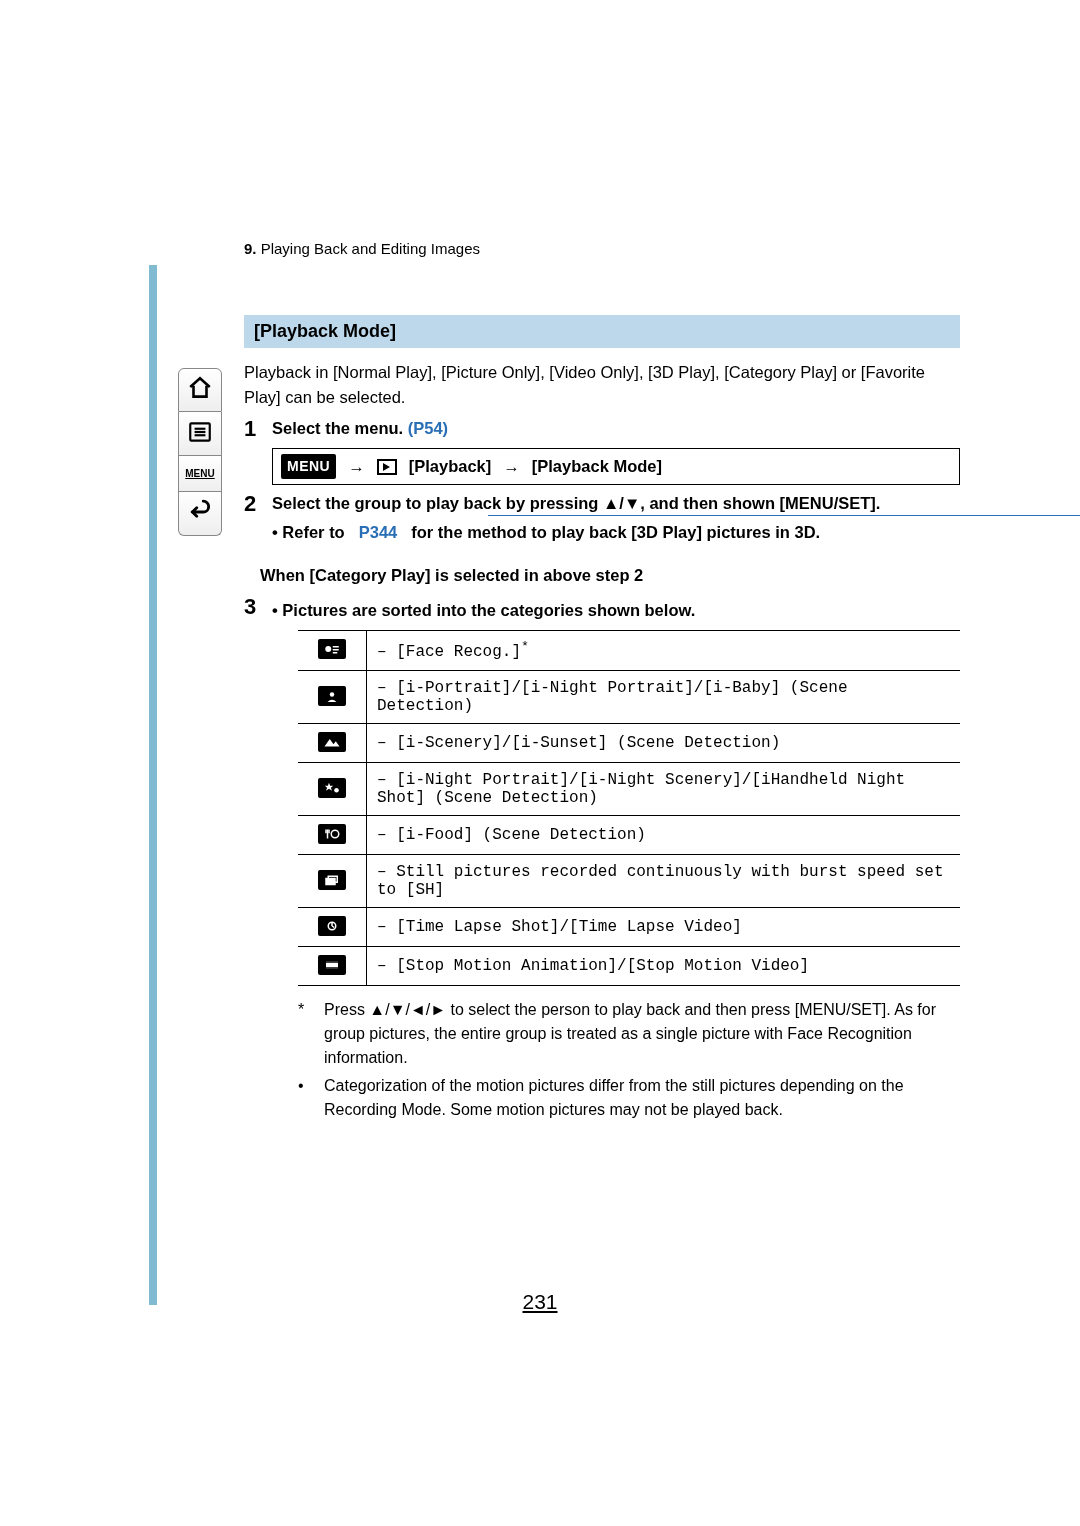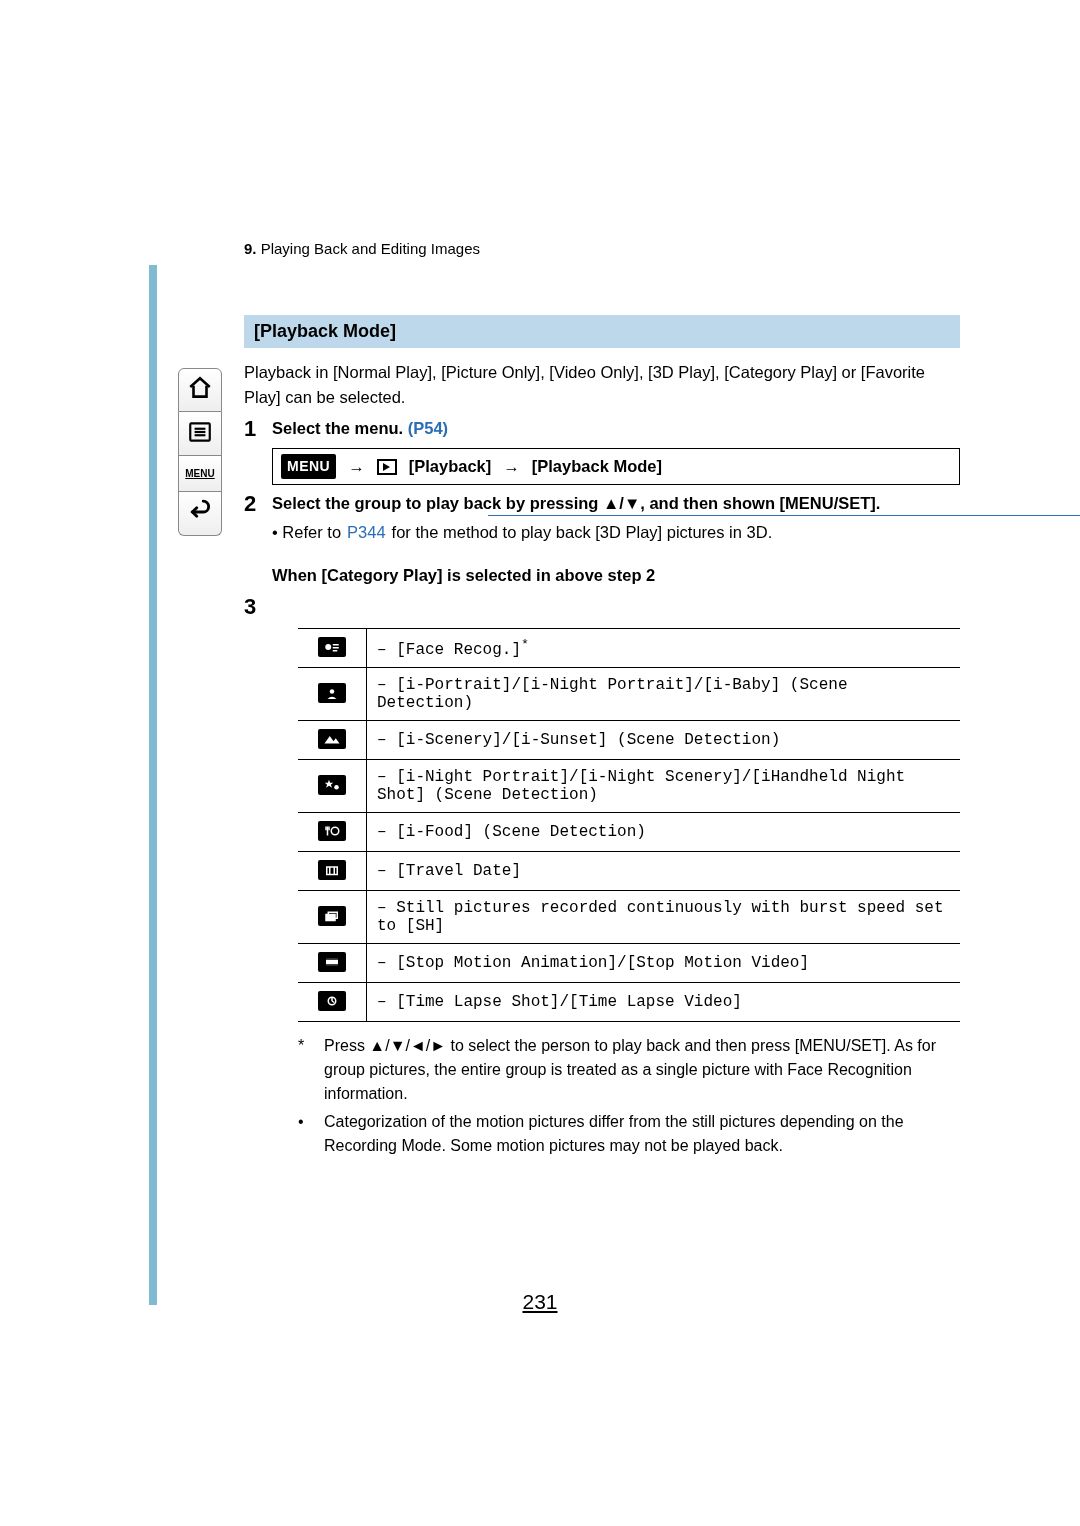--- a/index.html
+++ b/index.html
@@ -109,28 +109,28 @@
   }
   .play-box::before {
     content: "";
     border-left: 7px solid #000;
     border-top: 4px solid transparent;
     border-bottom: 4px solid transparent;
   }
   .arrow { font-weight: normal; }
   .bullet-line {
     display: flex;
-    gap: 6px;
+    gap: 14px;
     margin-top: 4px;
-    font-weight: normal;
+    font-weight: bold;
   }
   .cat-intro {
     font-weight: bold;
     margin-top: 18px;
-    margin-left: 28px;
+    margin-left: 16px;
     font-size: 16.5px;
     line-height: 1.5;
   }
   table.cat-table {
     border-collapse: collapse;
     width: 662px;
     margin-top: 8px;
     margin-left: 54px;
     font-family: Liberation Mono, monospace;
   }
@@ -290,20 +290,23 @@
           </div>
         </div>
       </li>
     </ol>
 
     <div class="cat-intro">When [Category Play] is selected in above step 2</div>
     <ol class="steps">
       <li>
         <div class="step-num">3</div>
         <div class="step-body">
+          <div class="bullet-line">
+            <span>• Pictures are sorted into the categories shown below.</span>
+          </div>
         </div>
       </li>
     </ol>
 
     <table class="cat-table">
       <tbody>
           <tr>
         <td class="icon-cell"><span class="cat-icon">
                 <svg viewBox="0 0 24 16" fill="#fff">
                   <circle cx="7" cy="8" r="4"></circle>
@@ -347,54 +350,44 @@
                   <line x1="4" y1="2" x2="4" y2="7"></line>
                   <line x1="8" y1="2" x2="8" y2="7"></line>
                   <circle cx="16" cy="8" r="5"></circle>
                 </svg>
               </span></td>
         <td>– [i-Food] (Scene Detection)</td>
       </tr>
       <tr>
         <td class="icon-cell"><span class="cat-icon">
                 <svg viewBox="0 0 24 16" fill="none" stroke="#fff" stroke-width="2">
-                  <rect x="5" y="4" width="14" height="10"></rect>
-                  <line x1="9" y1="4" x2="9" y2="14"></line>
-                  <line x1="15" y1="4" x2="15" y2="14"></line>
-                </svg>
-              </span></td>
-        <td>– [Travel Date]</td>
-      </tr>
-      <tr>
-        <td class="icon-cell"><span class="cat-icon">
-                <svg viewBox="0 0 24 16" fill="none" stroke="#fff" stroke-width="2">
                   <rect x="4" y="6" width="12" height="8" fill="#fff"></rect>
                   <rect x="7" y="3" width="12" height="8"></rect>
                 </svg>
               </span></td>
         <td>– Still pictures recorded continuously with burst speed set to [SH]</td>
+      </tr>
+      <tr>
+        <td class="icon-cell"><span class="cat-icon">
+                <svg viewBox="0 0 24 16" fill="none" stroke="#fff" stroke-width="2">
+                  <circle cx="12" cy="8" r="5"></circle>
+                  <path d="M12 8 L12 4 M12 8 L15 10"></path>
+                </svg>
+              </span></td>
+        <td>– [Time Lapse Shot]/[Time Lapse Video]</td>
       </tr>
       <tr>
         <td class="icon-cell"><span class="cat-icon">
                 <svg viewBox="0 0 24 16" fill="#fff">
                   <rect x="4" y="3" width="16" height="10"></rect>
                   <rect x="4" y="3" width="16" height="2" fill="#000"></rect>
                   <rect x="4" y="11" width="16" height="2" fill="#000"></rect>
                 </svg>
               </span></td>
         <td>– [Stop Motion Animation]/[Stop Motion Video]</td>
-      </tr>
-      <tr>
-        <td class="icon-cell"><span class="cat-icon">
-                <svg viewBox="0 0 24 16" fill="none" stroke="#fff" stroke-width="2">
-                  <circle cx="12" cy="8" r="5"></circle>
-                  <path d="M12 8 L12 4 M12 8 L15 10"></path>
-                </svg>
-              </span></td>
-        <td>– [Time Lapse Shot]/[Time Lapse Video]</td>
       </tr>
     </tbody>
       </table>
 
     <div class="footnotes">
       <div class="fn-row">
         <div class="fn-mark">*</div>
         <div>Press ▲/▼/◄/► to select the person to play back and then press [MENU/SET]. As for group pictures, the entire group is treated as a single picture with Face Recognition information.</div>
       </div>
       <div class="fn-row">

